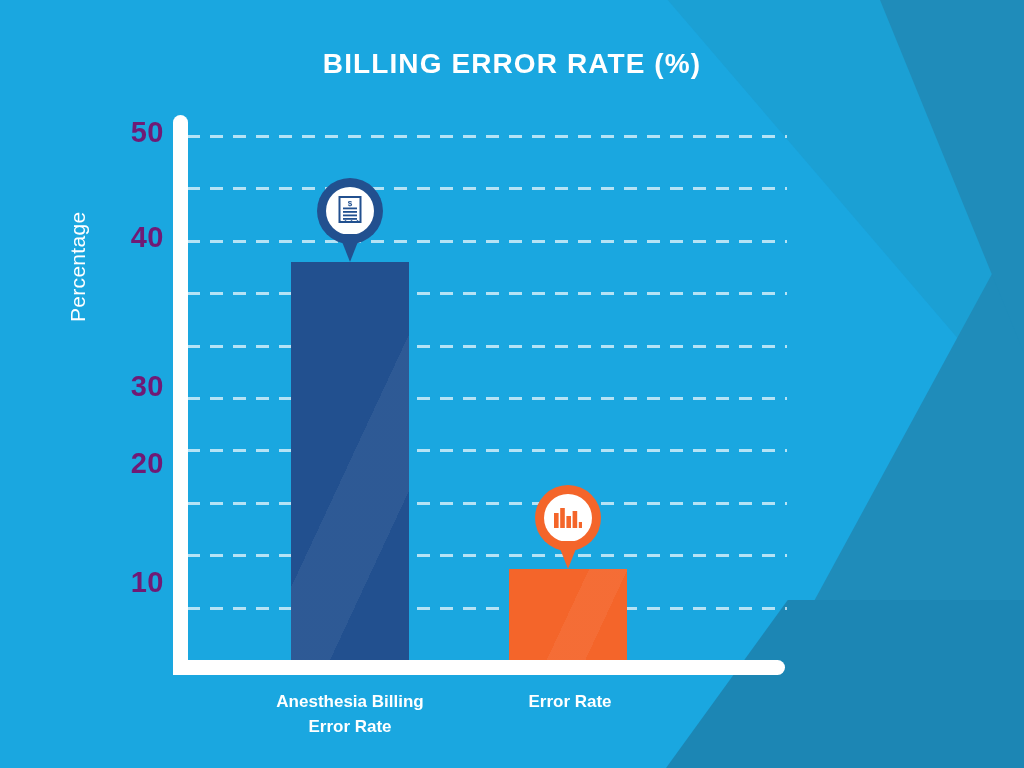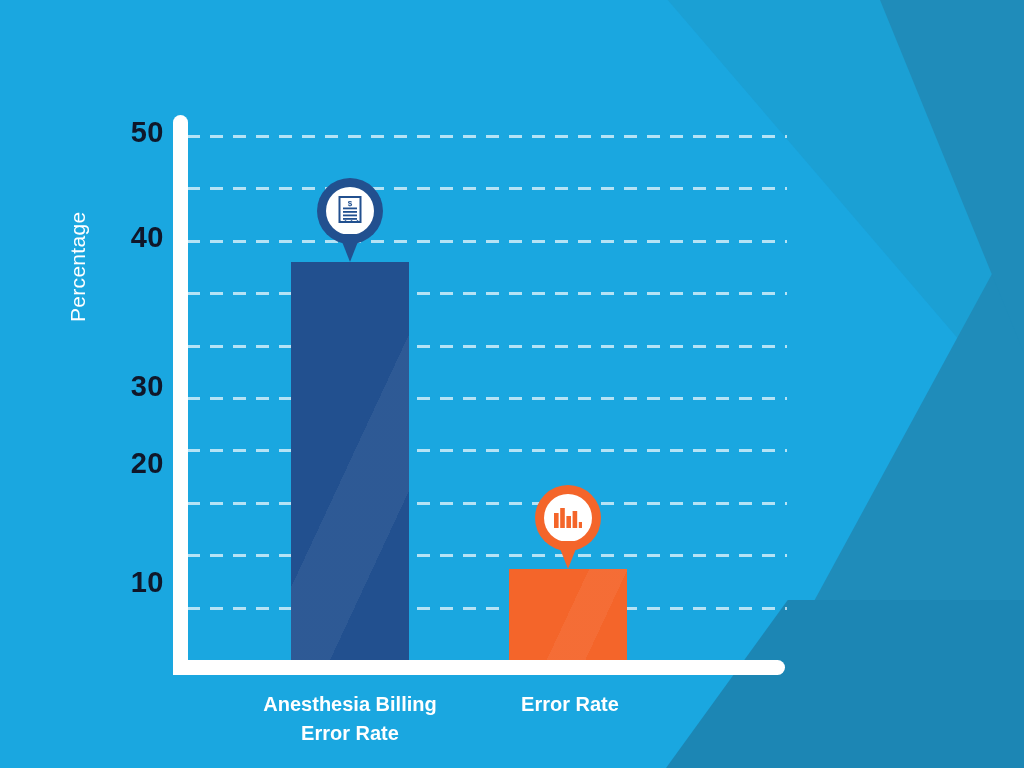--- a/index.html
+++ b/index.html
@@ -107,21 +107,21 @@
     background: #ffffff;
     border-radius: 0 9px 9px 0;
   }
 
   
   .y-tick {
     position: absolute;
     right: 0;
     width: 60px;
     text-align: right;
-    color: #0f172a;
+    color: #701a75;
     font-size: 29px;
     font-weight: bold;
     letter-spacing: 0.5px;
   }
   .y-ticks-holder {
     position: absolute;
     left: 102px;
     top: 0;
     width: 62px;
     height: 768px;
@@ -197,40 +197,41 @@
   }
   .pin-blue .pin-head { background: #22508f; }
   .pin-blue .pin-tail { border-top-color: #22508f; }
   .pin-orange .pin-head { background: #f4652a; }
   .pin-orange .pin-tail { border-top-color: #f4652a; }
 
   
   .cat-label {
     position: absolute;
     color: #ffffff;
-    font-size: 20px;
+    font-size: 17px;
     font-weight: bold;
     text-align: center;
     line-height: 1.45;
     width: 220px;
   }
 </style>
 </head>
 <body>
 
 <div id="stage">
 
   <div class="bg-layer">
     <div class="bg-base"></div>
     <div class="shape-right-top"></div>
     <div class="shape-right-dark"></div>
     <div class="shape-right-mid"></div>
     <div class="shape-bottom-dark"></div>
   </div>
 
+  <div class="chart-title">BILLING ERROR RATE (%)</div>
 
   <div class="y-axis-title">Percentage</div>
 
   <div class="y-ticks-holder" id="y-ticks">
       <div class="y-tick" style="top: 566px;">10</div>
       <div class="y-tick" style="top: 447px;">20</div>
       <div class="y-tick" style="top: 325.577px; margin-top: 44px;">30</div>
       <div class="y-tick" style="top: 220.769px;">40</div>
       <div class="y-tick" style="top: 115.962px;">50</div>
     </div>

